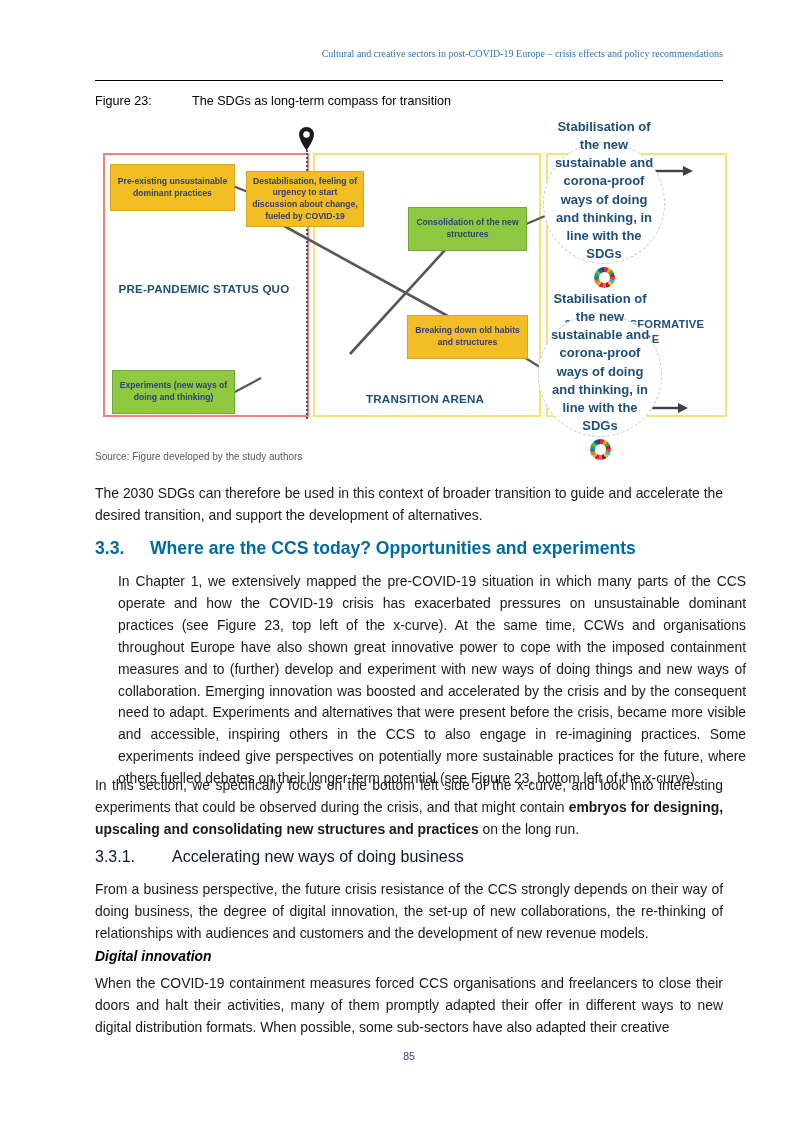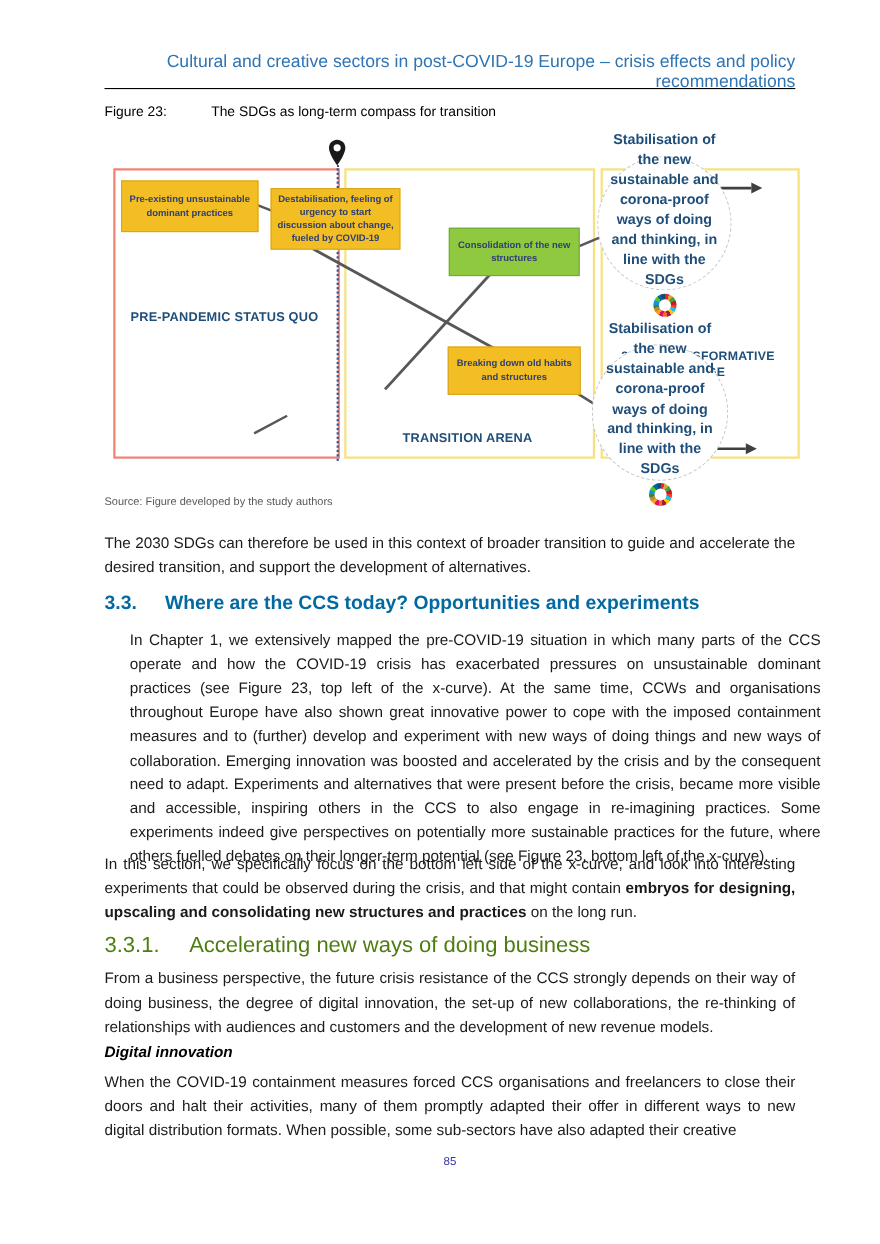--- a/index.html
+++ b/index.html
@@ -1,20 +1,20 @@
 <!DOCTYPE html>
 <html><head>
 <meta charset="utf-8">
 <style>
   html,body{margin:0;padding:0;}
   body{width:800px;height:1131px;background:#ffffff;font-family:"Liberation Sans",sans-serif;color:#1a1a1a;position:relative;overflow:hidden;}
   .abs{position:absolute;}
 
   
-  .doc-header{left:95px;top:48px;width:628px;text-align:right;font-size:16px;color:#2E74B5;}
+  .doc-header{left:95px;top:48px;width:628px;text-align:right;font-size:10px;color:#2E74B5;font-family:Liberation Serif, serif;}
   .header-rule{left:95px;top:80px;width:628px;height:0;border-top:1.2px solid #000;}
 
   
   .fig-caption{left:95px;top:94px;width:628px;font-size:12.6px;font-weight:normal;color:#000;}
   .fig-caption .fig-label{display:inline-block;width:97px;}
 
   
   .diagram{left:95px;top:126px;width:630px;height:316px;}
   .panel{position:absolute;background:transparent;}
   .panel.red{left:8px;top:27px;width:202px;height:260px;border:2px solid #F08272;}
@@ -45,21 +45,21 @@
   .sdg-wheel::after{content:'';position:absolute;inset:5px;background:#fff;border-radius:50%;}
 
   
   .source{left:95px;top:451px;width:628px;font-size:10px;color:#595959;}
   .para{left:95px;width:628px;font-size:13.9px;line-height:21.9px;text-align:justify;}
   .p1{top:483px;}
   .h2{left:95px;top:538px;width:628px;font-size:17.6px;font-weight:bold;color:#0369a1;}
   .h2 .h-num{display:inline-block;width:55px;}
   .p2{top:571px;margin-left:23px;}
   .p3{top:775px;}
-  .h3{left:95px;top:848px;width:628px;font-size:20px;color:#4d7c0f;}
+  .h3{left:95px;top:848px;width:628px;font-size:16px;color:#0f172a;}
   .h3 .h-num{display:inline-block;width:77px;}
   .p4{top:879px;}
   .subhead{left:95px;top:948px;width:628px;font-size:13.9px;font-weight:bold;font-style:italic;color:#000;}
   .p5{top:973px;}
   .footer{left:95px;top:1050px;width:628px;text-align:center;font-size:10.5px;color:#3737A8;}
 </style>
 </head>
 <body>
 
 <div class="abs doc-header">Cultural and creative sectors in post-COVID-19 Europe – crisis effects and policy recommendations</div>
@@ -95,20 +95,21 @@
   <div class="dotline"></div>
   <svg class="pin" width="17" height="26" viewBox="0 0 24 36" xmlns="http://www.w3.org/2000/svg">
     <path d="M12 1 C6 1 1.5 5.6 1.5 11.5 C1.5 20 12 34 12 34 S22.5 20 22.5 11.5 C22.5 5.6 18 1 12 1 Z" fill="#1a1a1a"></path>
     <circle cx="12" cy="11.5" r="4.6" fill="#ffffff"></circle>
   </svg>
 
   <div class="dbox yellow box-pre">Pre-existing unsustainable dominant practices</div>
   <div class="dbox yellow box-destab">Destabilisation, feeling of urgency to start discussion about change, fueled by COVID-19</div>
   <div class="dbox green box-consol">Consolidation of the new structures</div>
   <div class="dbox yellow box-break">Breaking down old habits and structures</div>
+  <div class="dbox green box-exp">Experiments (new ways of doing and thinking)</div>
 
   <div class="panel-label lbl-pre">PRE-PANDEMIC STATUS QUO</div>
   <div class="panel-label lbl-arena">TRANSITION ARENA</div>
   <div class="panel-label lbl-2030">2030: TRANSFORMATIVE CHANGE</div>
 
   <div class="dcircle circ-top">
     <div class="circle-text">Stabilisation of the new sustainable and corona-proof ways of doing and thinking, in line with the SDGs</div>
     <div class="sdg-wheel"></div>
   </div>
   <div class="dcircle circ-bot">

